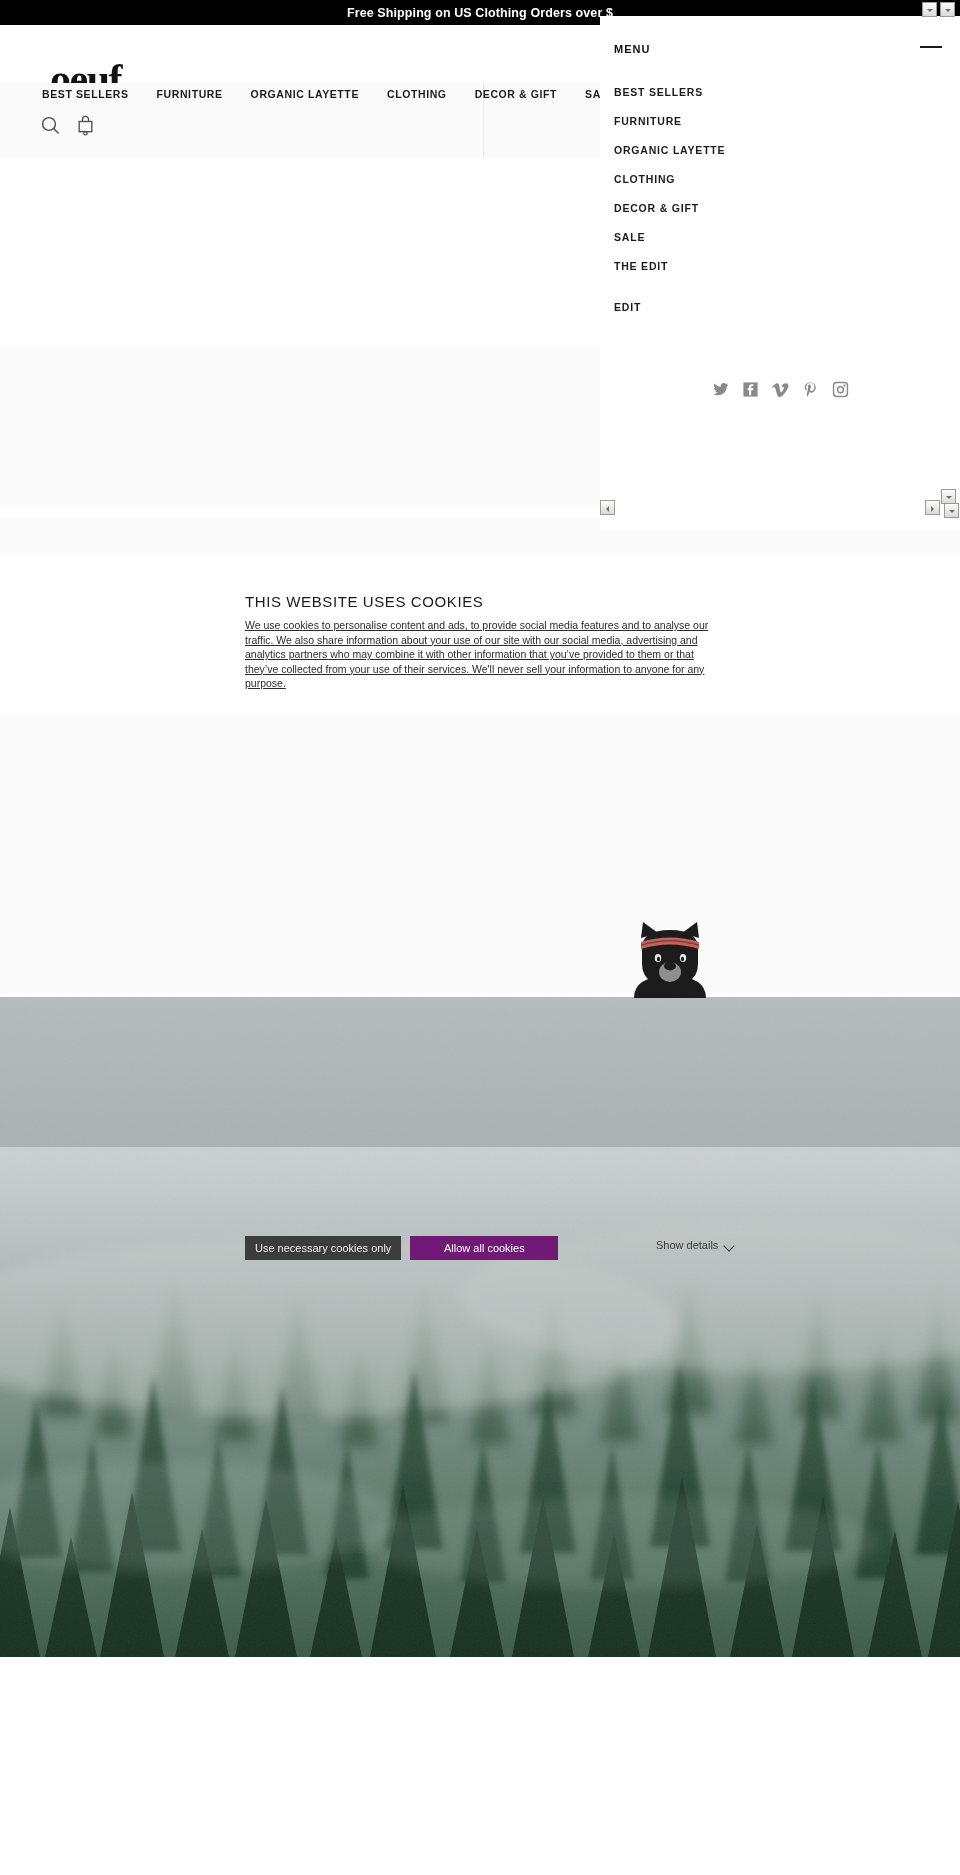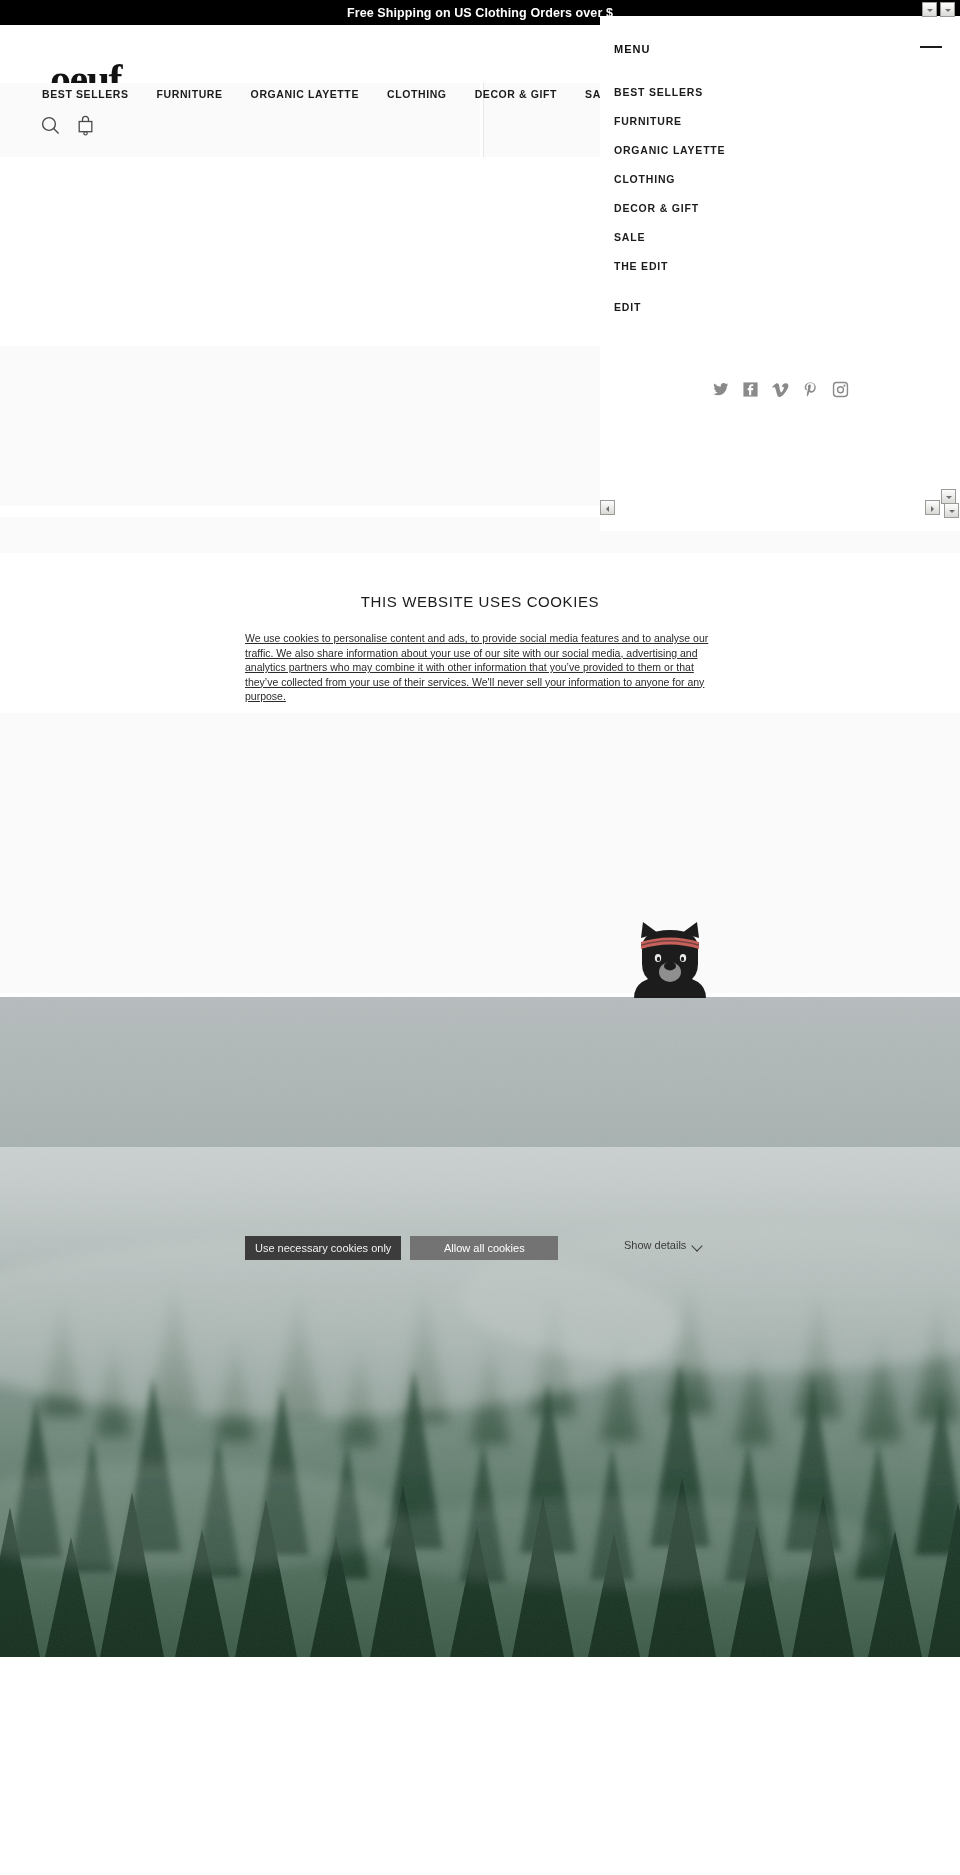--- a/index.html
+++ b/index.html
@@ -91,36 +91,36 @@
   #band-b { top:517px; height:160px; width:960px; }
   #band-c { top:713px; height:280px; width:960px; }
 
   
   #cookie {
     position:absolute; left:0; top:553px; width:960px; height:160px;
     background:#fff; z-index:60;
   }
   .cookie-inner { position:absolute; left:245px; top:40px; width:470px; }
   .cookie-head {
-    font-size:15px; color:#1b1b1b; letter-spacing:.6px; margin-bottom:21px;text-align:center;
+    font-size:15px; color:#1b1b1b; letter-spacing:.6px; margin-bottom:8px;
   }
   .cookie-body {
     font-size:10.5px; color:#2b2b2b; line-height:14.5px; width:465px;text-decoration:underline;
   }
   .cookie-actions {
     position:absolute; left:245px; top:683px; display:flex; gap:9px; align-items:center;
   }
   .btn {
     border:0; cursor:pointer; font-family:"Liberation Sans", sans-serif;
     font-size:11px; padding:5px 10px; line-height:14px;
   }
   .btn-necessary { background:#3c3c3c; color:#f1f1f1; }
-  .btn-allow { background:#737373; color:#fff; width:148px; text-align:center; }
+  .btn-allow { background:#701a75; color:#fff; width:148px; text-align:center; }
   .show-details {
-    position:absolute; left:624px; top:686px;
+    position:absolute; left:656px; top:686px;
     font-size:11px; color:#3b3b3b; display:flex; align-items:center; gap:7px;
   }
   .chev { width:9px; height:9px; position:relative; }
   .chev:before{
     content:""; position:absolute; left:0; top:1px; width:7px; height:7px;
     border-right:1.4px solid #3b3b3b; border-bottom:1.4px solid #3b3b3b;
     transform:rotate(45deg);
   }
 
   

